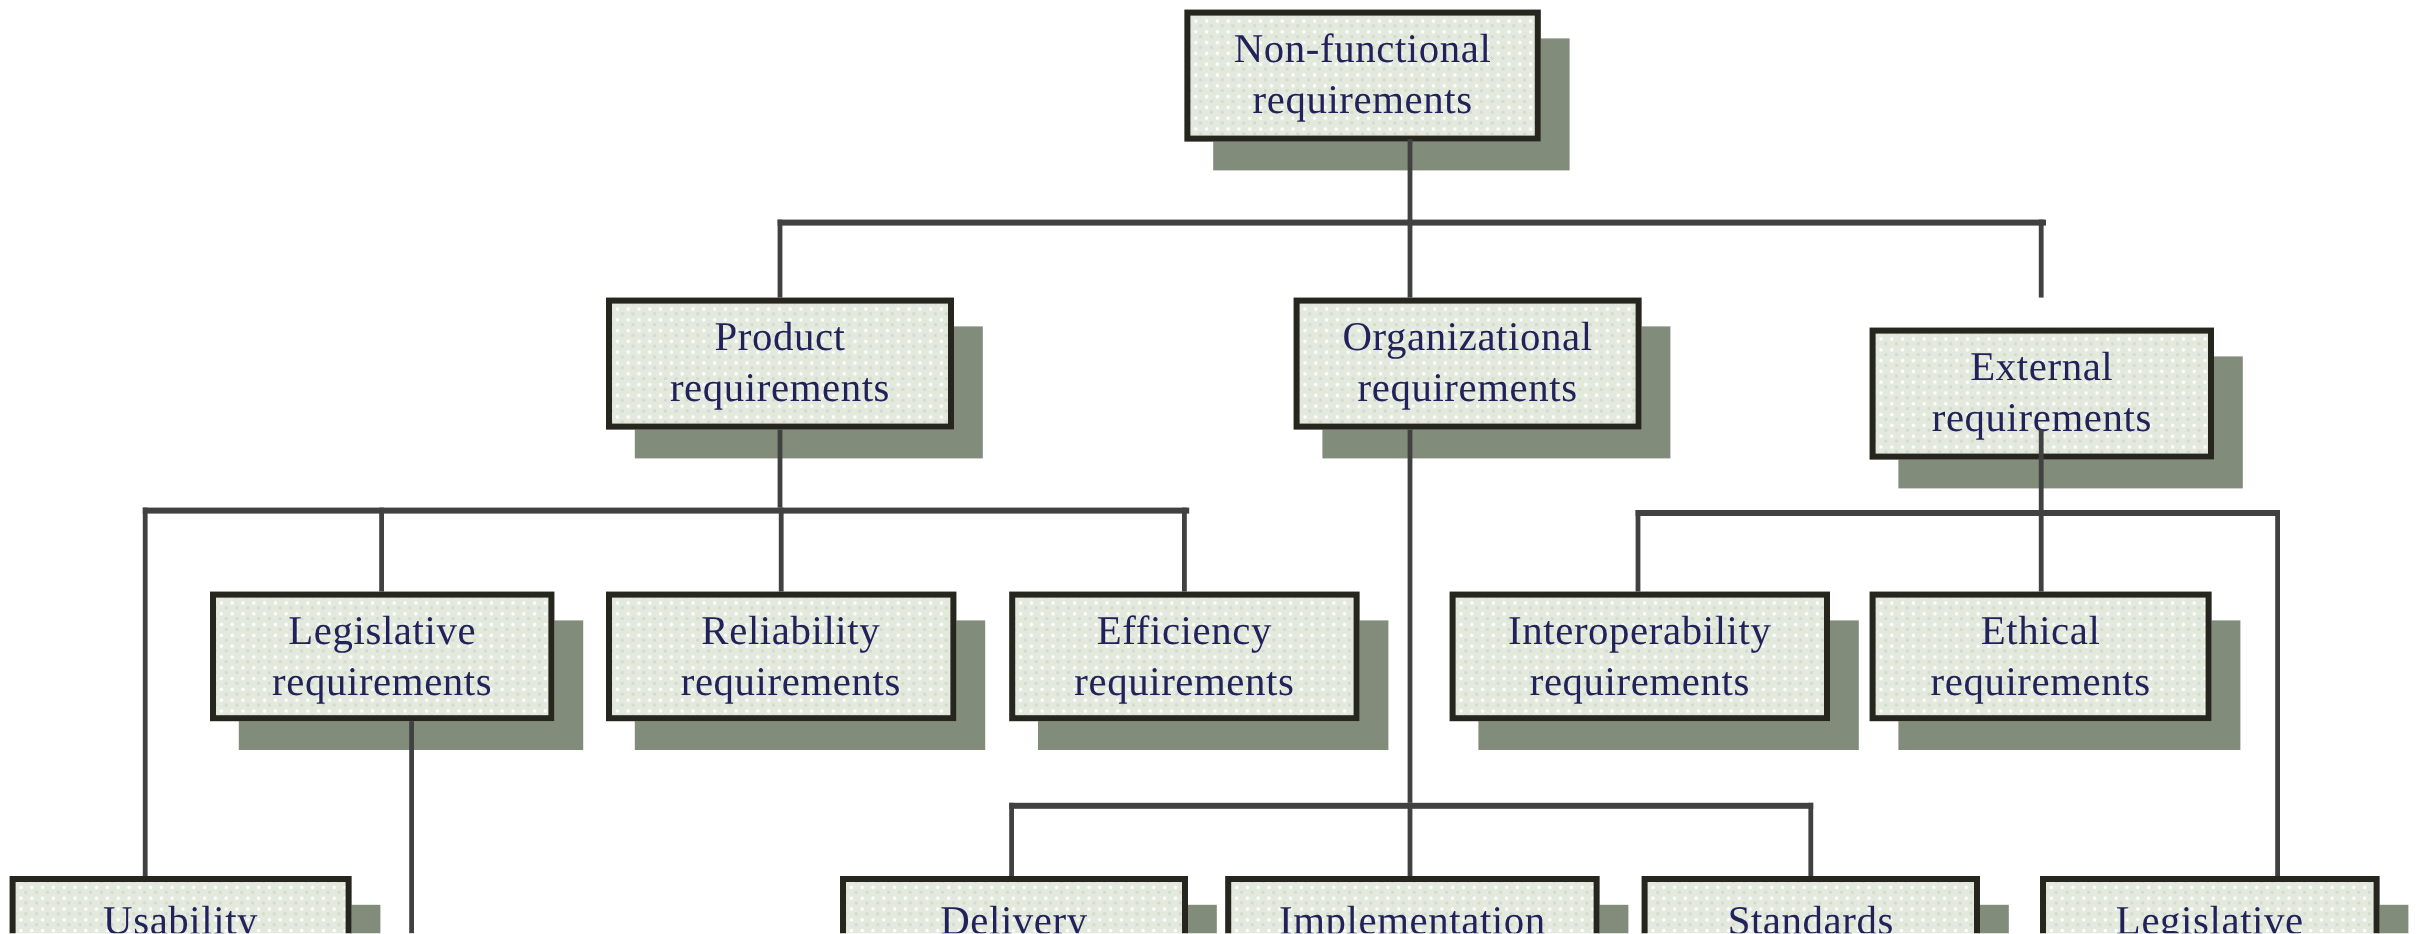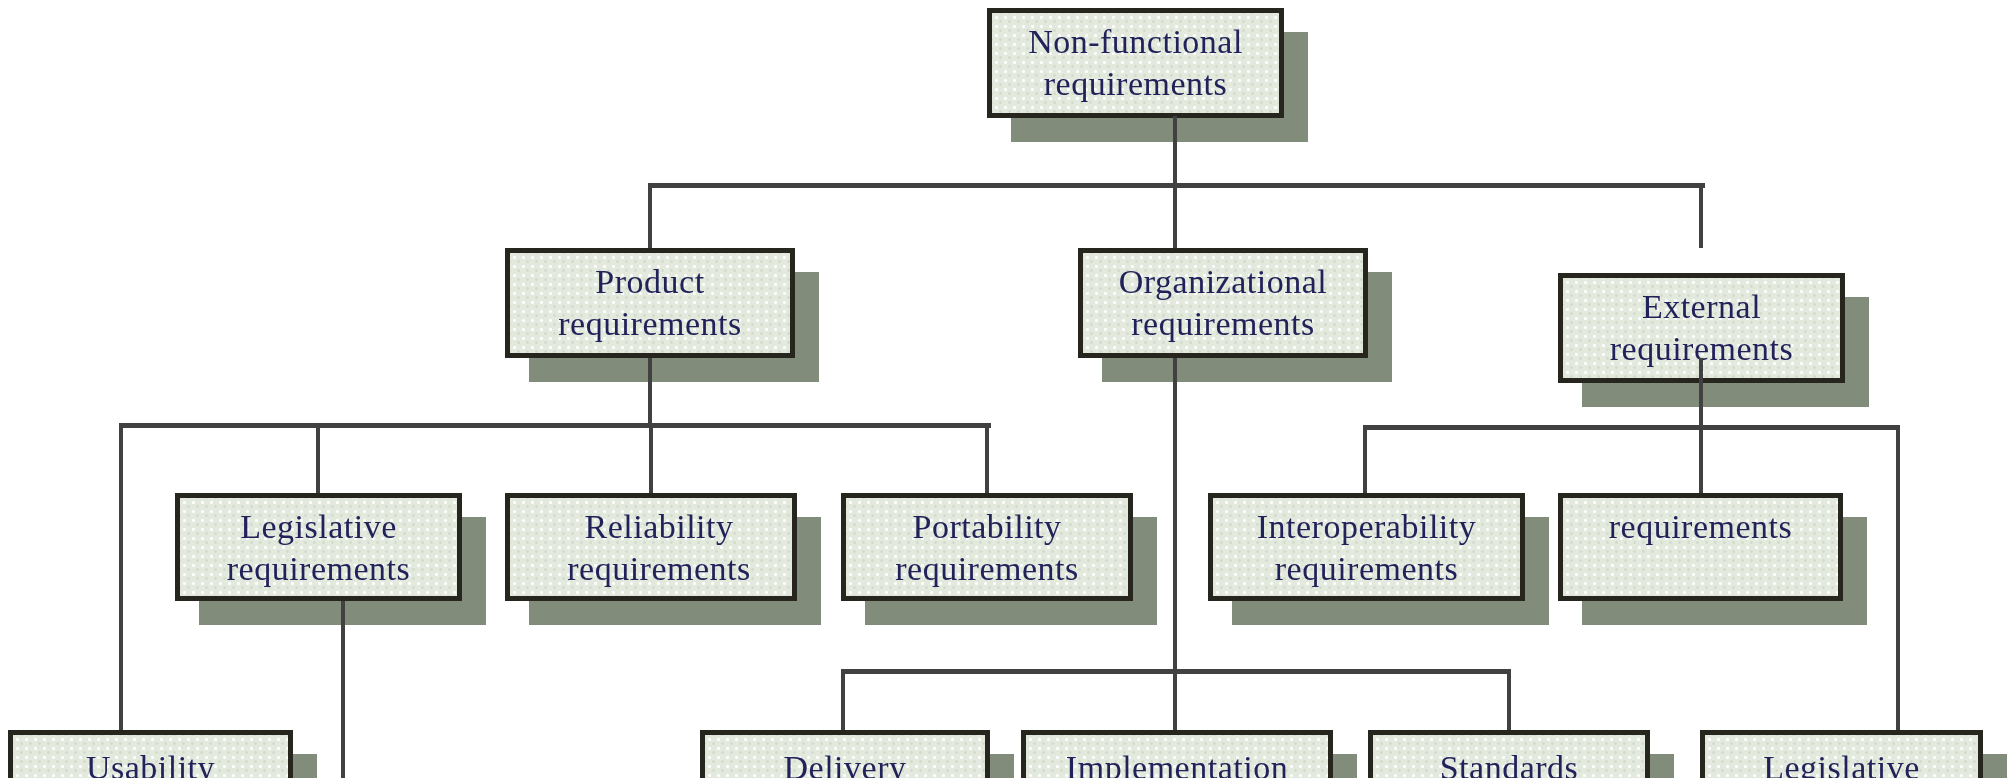--- a/index.html
+++ b/index.html
@@ -69,28 +69,29 @@
 
   <div class="node two" style="left:175px;top:493px;width:287px;height:108px;">
     <div class="l1">Legislative</div>
     <div class="l2">requirements</div>
   </div>
   <div class="node two" style="left:505px;top:493px;width:292px;height:108px;padding-left:16px;">
     <div class="l1">Reliability</div>
     <div class="l2">requirements</div>
   </div>
   <div class="node two" style="left:841px;top:493px;width:292px;height:108px;">
-    <div class="l1">Portability</div>
+    <div class="l1">Efficiency</div>
     <div class="l2">requirements</div>
   </div>
   <div class="node two" style="left:1208px;top:493px;width:317px;height:108px;">
     <div class="l1">Interoperability</div>
     <div class="l2">requirements</div>
   </div>
   <div class="node two" style="left:1558px;top:493px;width:285px;height:108px;">
+    <div class="l1">Ethical</div>
     <div class="l2">requirements</div>
   </div>
 
   <div class="node cut" style="left:8px;top:730px;width:285px;height:110px;">
     <div class="l1">Usability</div>
   </div>
   <div class="node cut" style="left:700px;top:730px;width:290px;height:110px;">
     <div class="l1">Delivery</div>
   </div>
   <div class="node cut" style="left:1021px;top:730px;width:312px;height:110px;">

